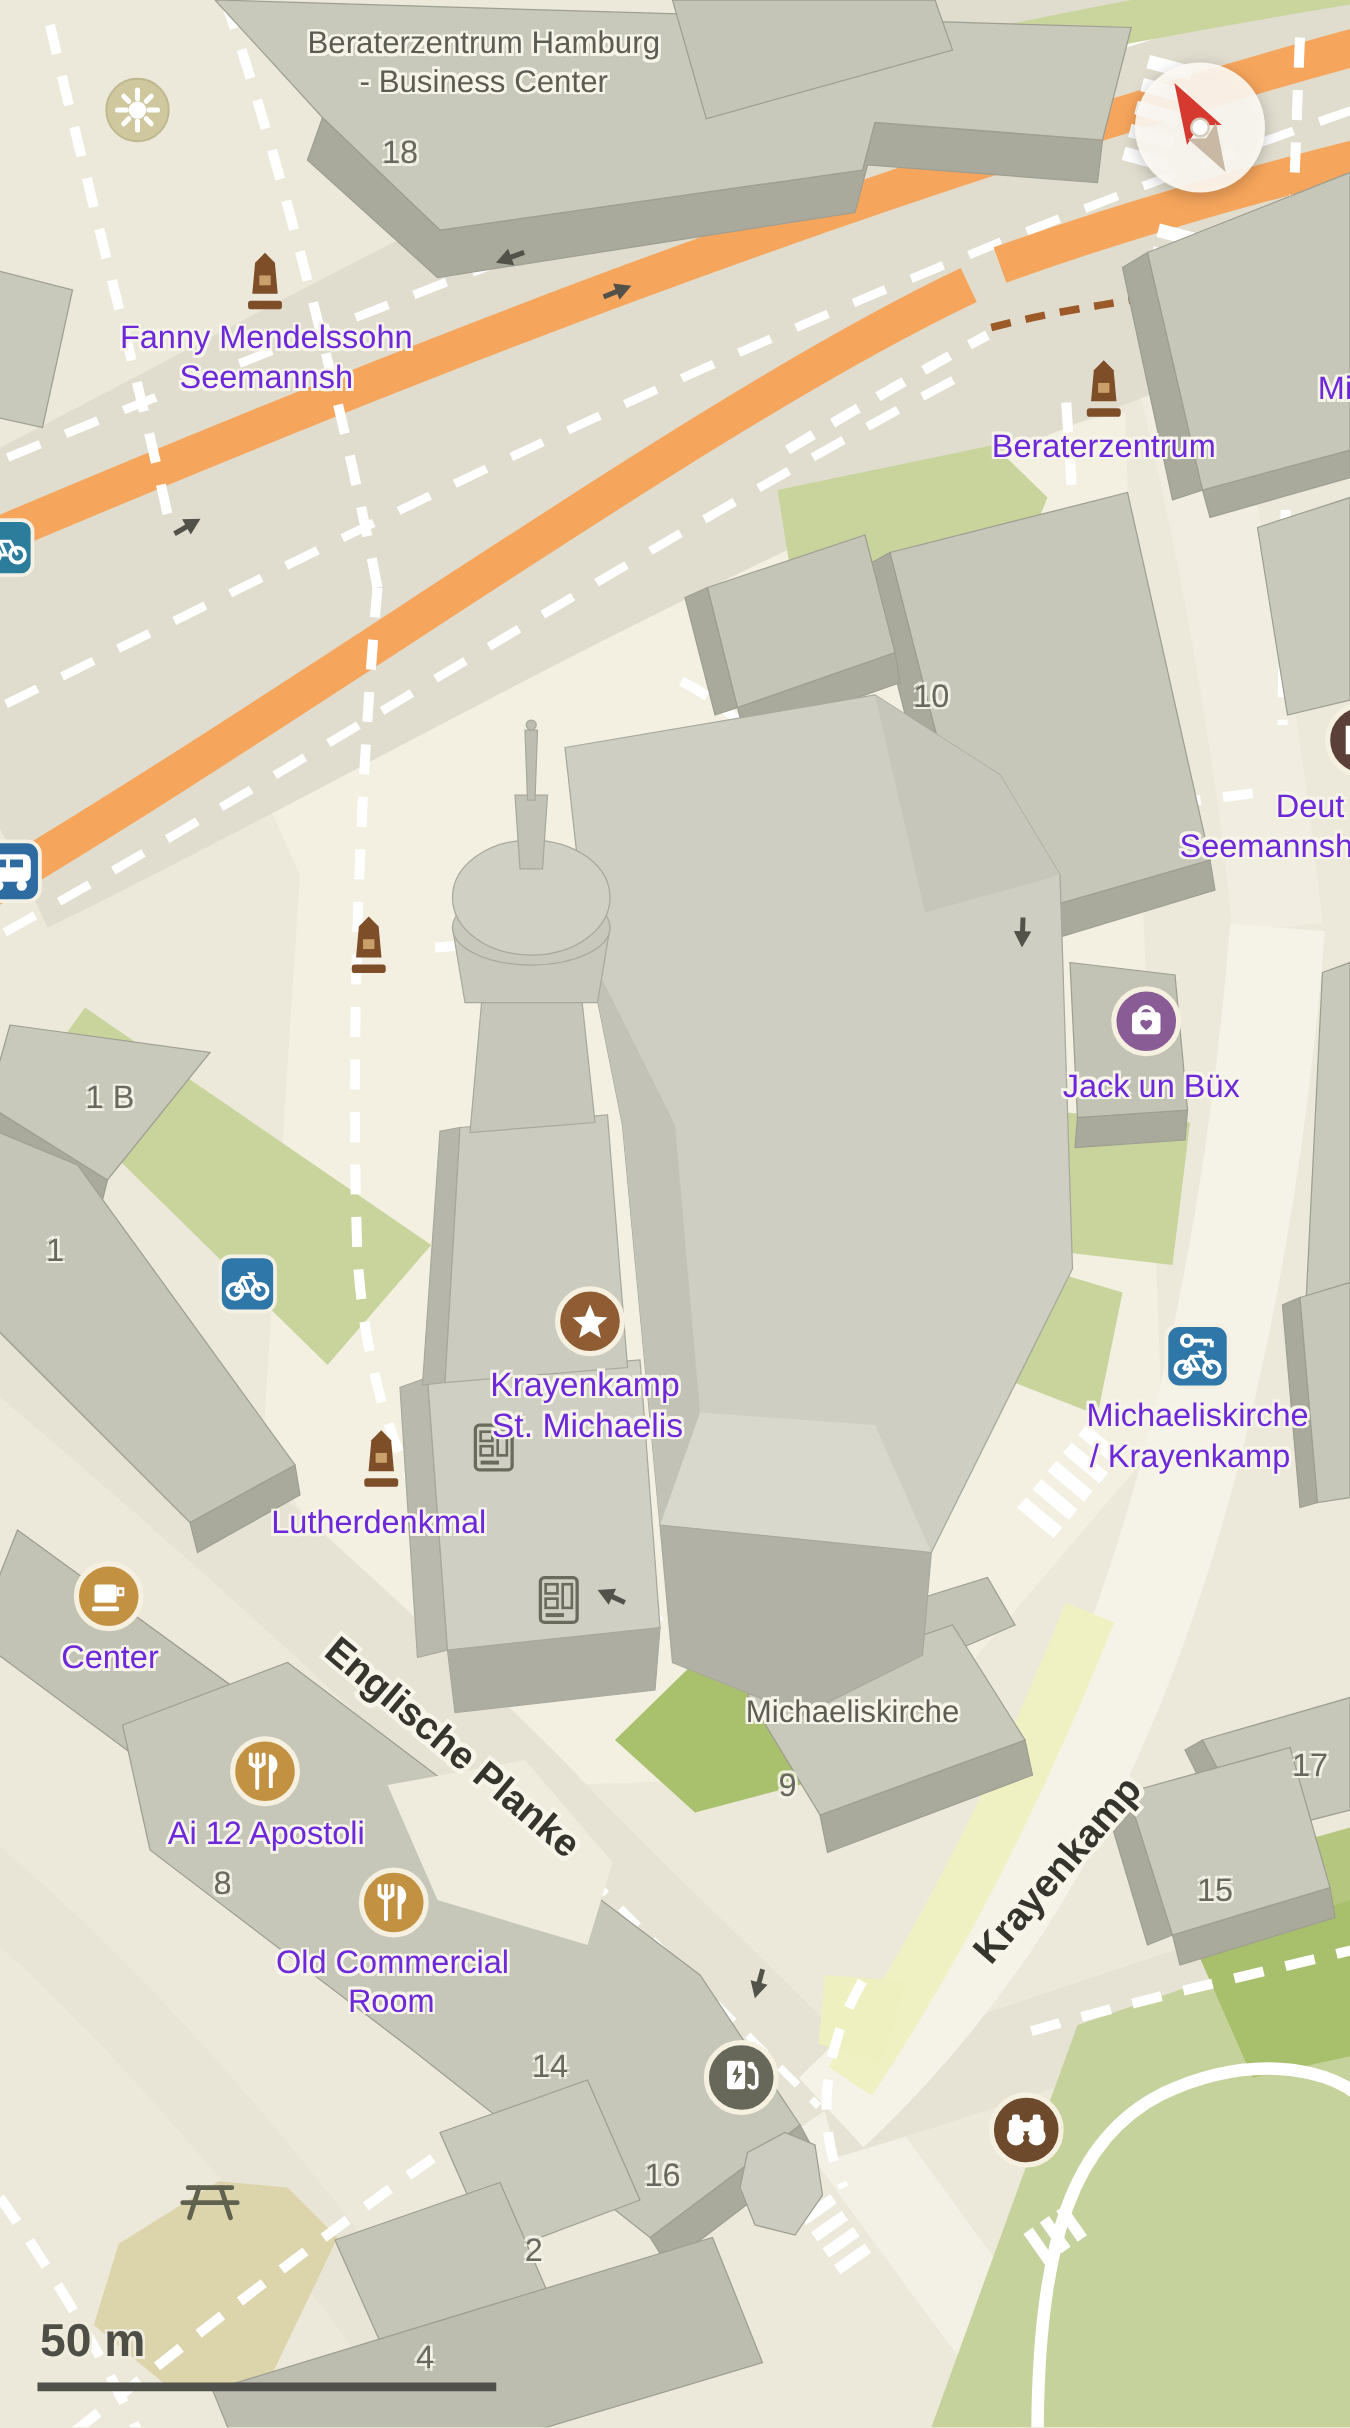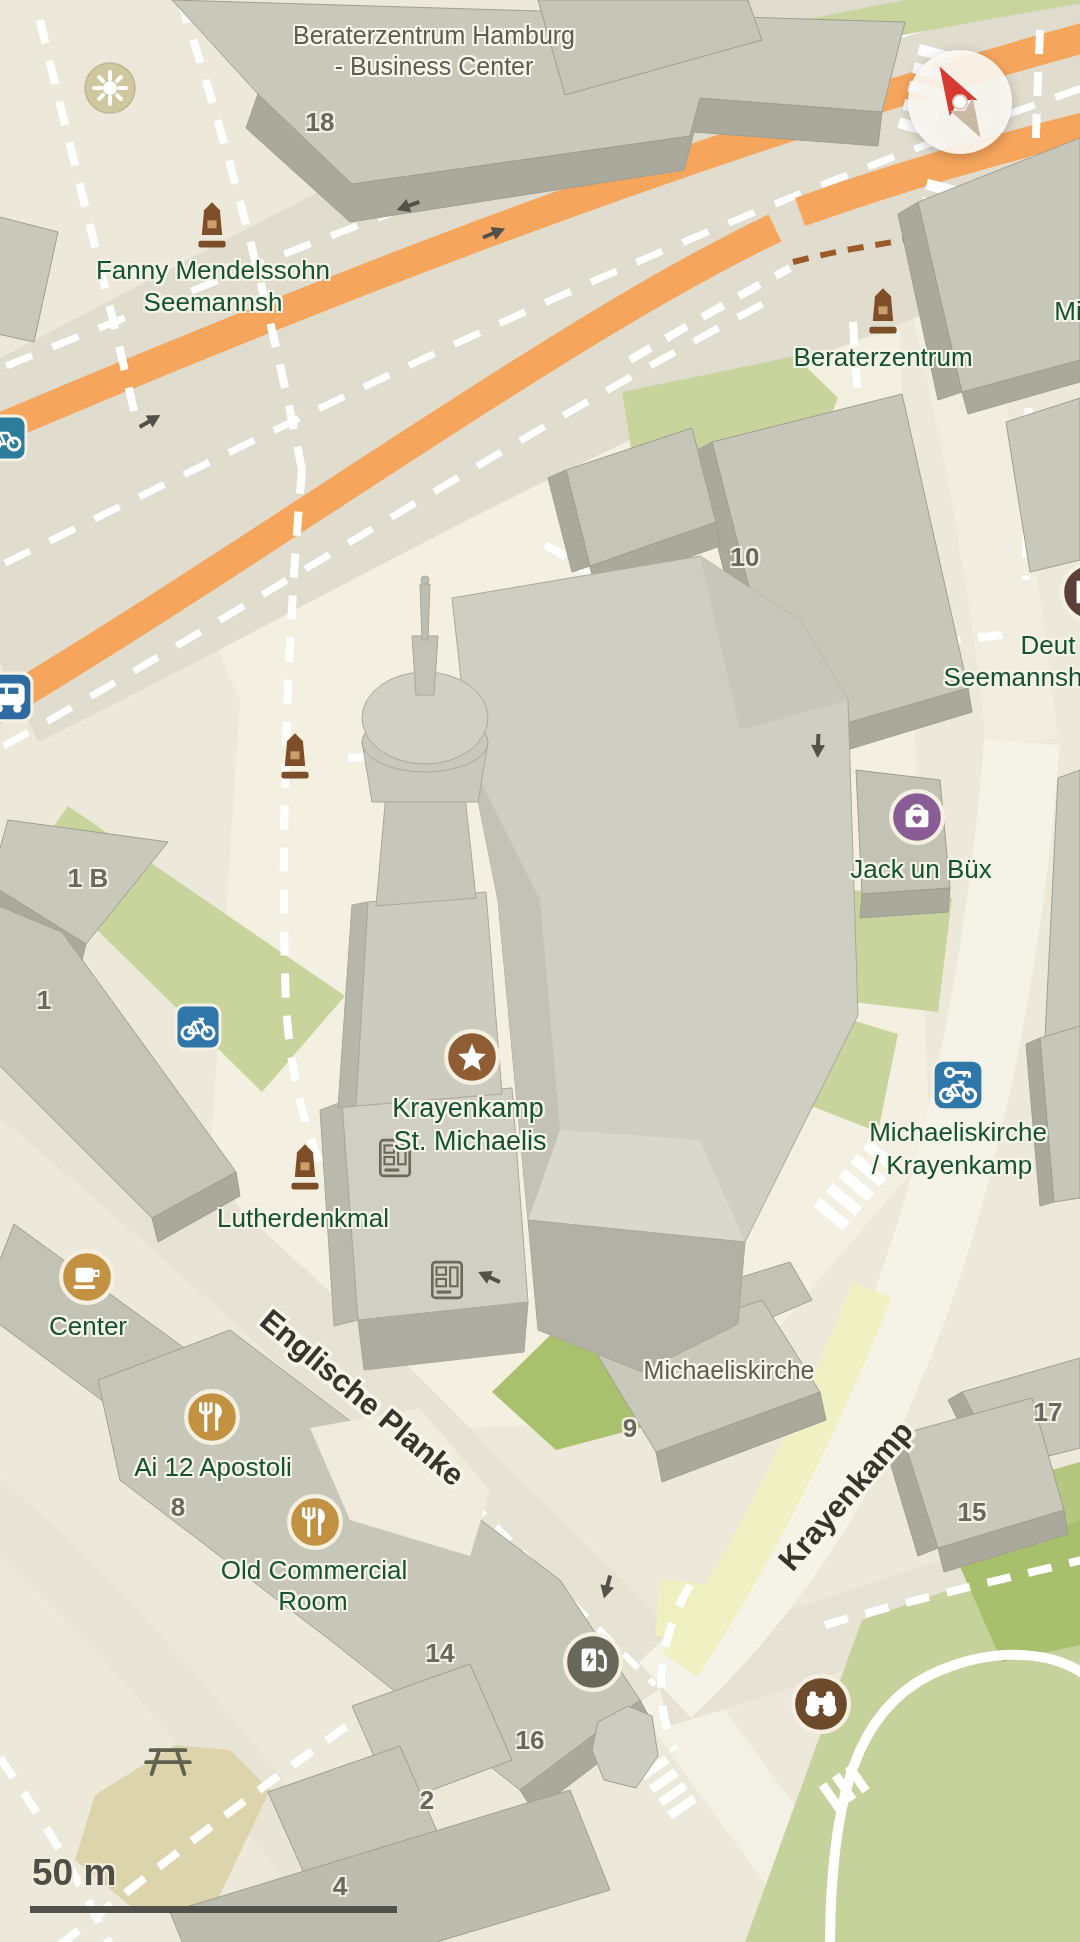--- a/index.html
+++ b/index.html
@@ -1,27 +1,27 @@
 <!DOCTYPE html>
 <html><head>
 <meta charset="utf-8">
 <style>
   html,body{margin:0;padding:0;background:#ece9da;}
   #map{position:relative;width:1080px;height:1942px;overflow:hidden;background:#ece9da;
        font-family:"Liberation Sans",sans-serif;}
   #base{position:absolute;left:0;top:0;}
   .lbl{position:absolute;transform:translate(-50%,-50%);white-space:nowrap;
-       font-size:26px;color:#14532d;
+       font-size:26px;color:#6d28d9;
        text-shadow:-2px -2px 0 #f7f4ea,2px -2px 0 #f7f4ea,-2px 2px 0 #f7f4ea,2px 2px 0 #f7f4ea,
                    -2px 0 0 #f7f4ea,2px 0 0 #f7f4ea,0 -2px 0 #f7f4ea,0 2px 0 #f7f4ea;}
-  .bldlbl{font-size:25px;color:#5c5c53;margin-left:47px;}
+  .bldlbl{font-size:25px;color:#5c5c53;}
   .hn{position:absolute;transform:translate(-50%,-50%);white-space:nowrap;
       font-size:26px;color:#68685e;
       text-shadow:-2px -2px 0 rgba(247,244,234,.85),2px -2px 0 rgba(247,244,234,.85),
-                  -2px 2px 0 rgba(247,244,234,.85),2px 2px 0 rgba(247,244,234,.85);font-weight:bold;}
+                  -2px 2px 0 rgba(247,244,234,.85),2px 2px 0 rgba(247,244,234,.85);}
   .street{position:absolute;white-space:nowrap;font-size:31px;font-weight:bold;color:#35352e;
       text-shadow:-3px -3px 0 #f7f4ea,3px -3px 0 #f7f4ea,-3px 3px 0 #f7f4ea,3px 3px 0 #f7f4ea,
                   -3px 0 0 #f7f4ea,3px 0 0 #f7f4ea,0 -3px 0 #f7f4ea,0 3px 0 #f7f4ea;}
   .icon{position:absolute;transform:translate(-50%,-50%);line-height:0;}
   .scalebar{position:absolute;left:30px;top:1906px;width:367px;height:7px;background:#50514a;}
   .scaletext{position:absolute;left:32px;top:1852px;font-size:37px;font-weight:bold;color:#4e4e46;
       text-shadow:-2px -2px 0 #f0ecdd,2px -2px 0 #f0ecdd,-2px 2px 0 #f0ecdd,2px 2px 0 #f0ecdd;}
   .compass{filter:drop-shadow(0 3px 6px rgba(0,0,0,.25));}
 </style>
 </head>

